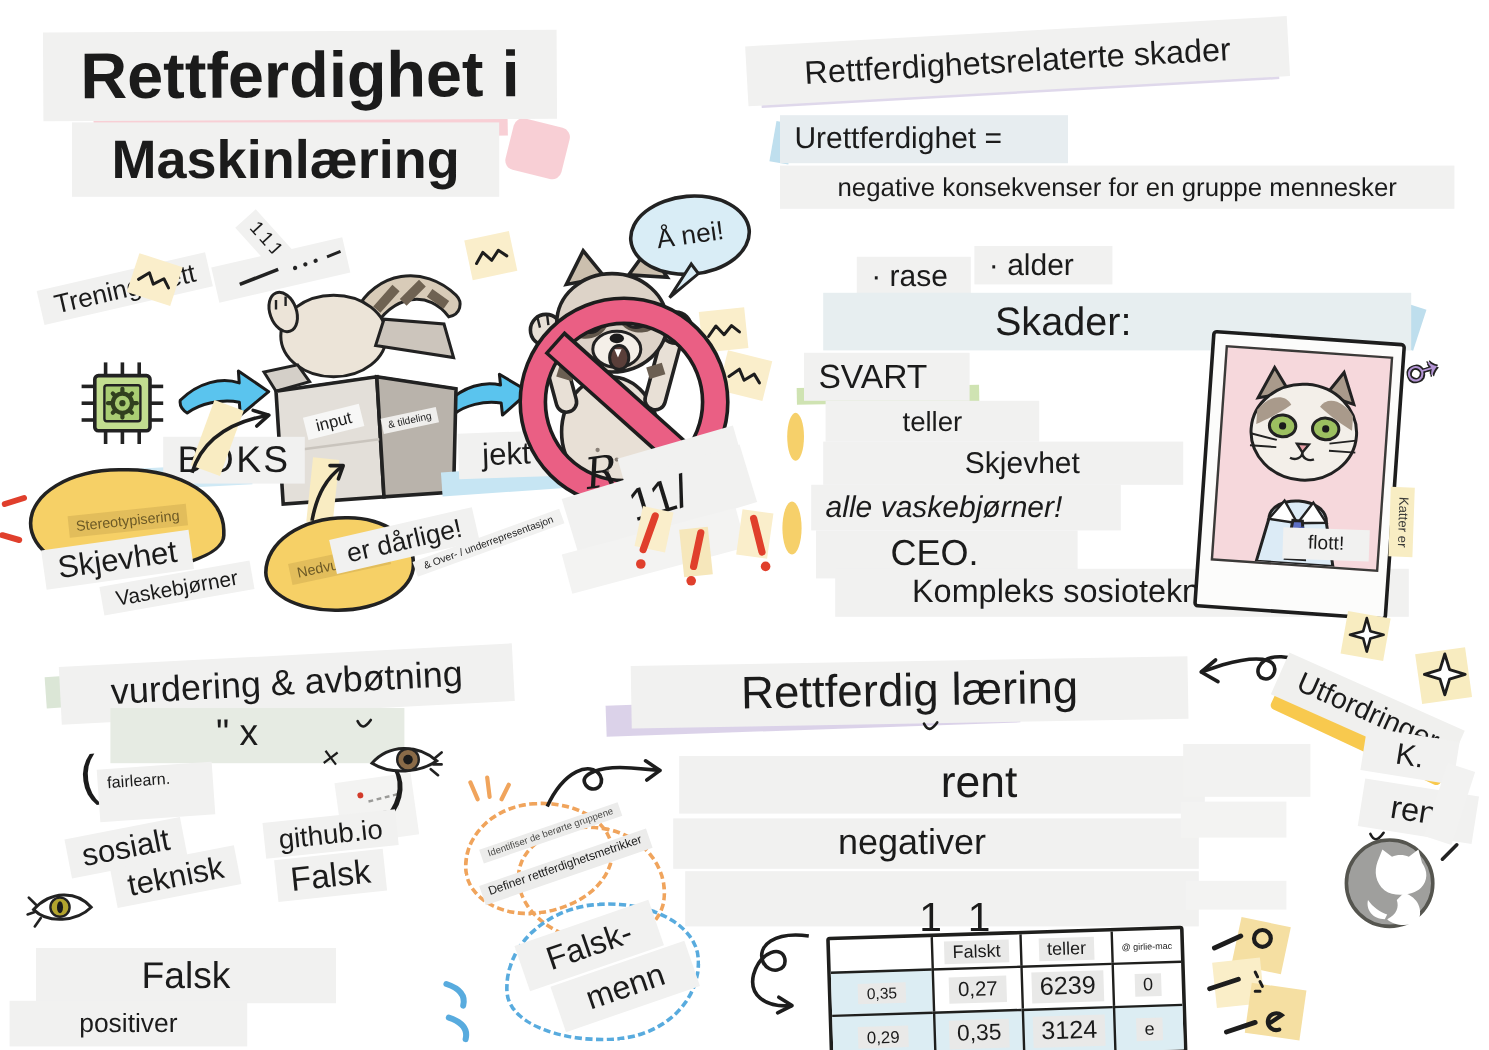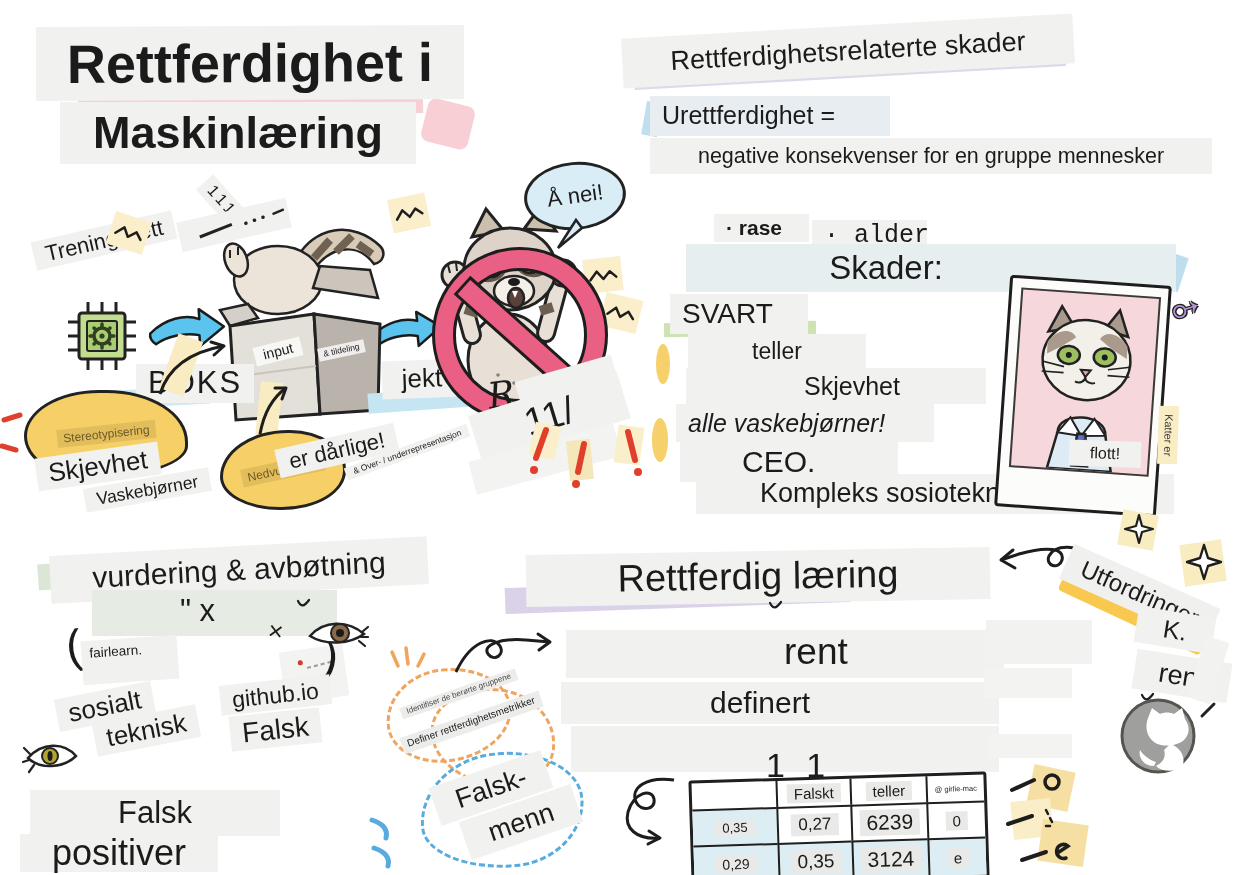--- a/index.html
+++ b/index.html
@@ -209,22 +209,22 @@
     <line x1="4" y1="8" x2="20" y2="3" stroke="#e03f2c" stroke-width="5" stroke-linecap="round"></line>
     <line x1="2" y1="34" x2="16" y2="38" stroke="#e03f2c" stroke-width="5" stroke-linecap="round"></line>
   </svg>
 
   <div class="abs" style="left:634px;top:62px;width:432px;height:16px;background:#d9d1e8;opacity:.85;transform:rotate(-3.2deg);"></div>
   <div class="lbl ctr" style="left:622px;top:26px;width:452px;height:50px;font-size:27px;transform:rotate(-3.2deg);">Rettferdighetsrelaterte skader</div>
 
   <div class="abs" style="left:644px;top:102px;width:16px;height:34px;background:#bfdfee;transform:rotate(10deg);"></div>
   <div class="lbl" style="left:650px;top:96px;width:240px;height:40px;background:#e7edf0;font-size:25px;padding-top:6px;">Urettferdighet =</div>
   <div class="lbl ctr" style="left:650px;top:138px;width:562px;height:36px;font-size:21.5px;">negative konsekvenser for en gruppe mennesker</div>
-  <div class="lbl" style="left:714px;top:214px;width:95px;font-size:21px;font-weight:bold;">· rase</div>
-  <div class="lbl" style="left:812px;top:220px;width:115px;font-size:25px;font-family:Liberation Mono, monospace;">· alder</div>
+  <div class="lbl" style="left:714px;top:214px;width:95px;font-size:25px;">· rase</div>
+  <div class="lbl" style="left:812px;top:205px;width:115px;font-size:25px;">· alder</div>
 
   <div class="abs" style="left:1150px;top:252px;width:34px;height:36px;background:#bedeed;transform:rotate(18deg);"></div>
   <div class="lbl ctr" style="left:686px;top:244px;width:490px;height:48px;background:#e7eef0;font-size:33px;padding-right:90px;">Skader:</div>
 
   <div class="abs" style="left:664px;top:322px;width:152px;height:14px;background:#cfe3b2;transform:rotate(-1deg);"></div>
   <div class="abs" style="left:656px;top:344px;width:14px;height:40px;background:#f6d06a;border-radius:50%;"></div>
   <div class="abs" style="left:652px;top:418px;width:16px;height:44px;background:#f6d06a;border-radius:50%;"></div>
   <div class="lbl" style="left:670px;top:294px;width:138px;height:40px;font-size:28px;font-weight:500;padding-top:5px;">SVART</div>
   <div class="lbl ctr" style="left:688px;top:334px;width:178px;height:34px;font-size:23px;">teller</div>
   <div class="lbl" style="left:686px;top:368px;width:300px;height:36px;font-size:25px;padding-left:118px;padding-top:5px;">Skjevhet</div>
@@ -290,30 +290,30 @@
   <div class="lbl" style="left:94px;top:714px;font-size:26px;transform:rotate(-11deg);">teknisk</div>
   <div class="lbl" style="left:220px;top:680px;font-size:23px;transform:rotate(-6deg);">github.io</div>
   <div class="lbl" style="left:230px;top:712px;font-size:28px;transform:rotate(-6deg);">Falsk</div>
   <svg class="abs" style="left:22px;top:732px;" width="58" height="46">
     <path d="M6 26 C20 10 42 10 54 24 C42 36 18 38 6 26 Z" fill="#fff" stroke="#222" stroke-width="2.5"></path>
     <circle cx="28" cy="24" r="8" fill="#b3a42e" stroke="#222" stroke-width="2"></circle>
     <ellipse cx="28" cy="24" rx="2.5" ry="5" fill="#1b1b1b"></ellipse>
     <path d="M8 22 L2 16 M7 28 L1 30 M12 33 L7 40" stroke="#222" stroke-width="2.2" stroke-linecap="round"></path>
   </svg>
   <div class="lbl ctr" style="left:30px;top:790px;width:250px;height:46px;font-size:31px;">Falsk</div>
-  <div class="lbl ctr" style="left:20px;top:834px;width:198px;height:38px;font-size:36px;">positiver</div>
+  <div class="lbl ctr" style="left:8px;top:834px;width:198px;height:38px;font-size:22px;">positiver</div>
 
   <div class="abs" style="left:505px;top:582px;width:345px;height:26px;background:#d7cde7;opacity:.9;transform:rotate(-2deg);"></div>
   <div class="lbl ctr" style="left:526px;top:551px;width:464px;height:52px;font-size:38px;transform:rotate(-1deg);">Rettferdig læring</div>
   <svg class="abs" style="left:768px;top:600px;" width="16" height="12">
       <path d="M2 3 C5 9 8 9 13 2" stroke="#1d1d1d" stroke-width="2.2" fill="none" stroke-linecap="round"></path>
     </svg>
 
   <div class="lbl" style="left:566px;top:630px;width:438px;height:48px;font-size:37px;padding-left:218px;padding-top:3px;">rent</div>
-  <div class="lbl ctr" style="left:561px;top:682px;width:438px;height:42px;font-size:30px;padding-right:40px;">definert</div>
+  <div class="lbl ctr" style="left:561px;top:682px;width:438px;height:42px;font-size:30px;padding-right:40px;">negativer</div>
   <div class="lbl" style="left:571px;top:726px;width:428px;height:46px;font-size:34px;padding-left:195px;padding-top:22px;letter-spacing:6px;">1 1</div>
 
   <div class="lbl" style="left:986px;top:620px;width:106px;height:44px;background:#f2f2f1;"></div>
   <div class="lbl" style="left:984px;top:668px;width:88px;height:30px;background:#f3f3f2;"></div>
   <div class="lbl" style="left:988px;top:734px;width:84px;height:24px;background:#f3f3f2;"></div>
 
   <svg class="abs" style="left:390px;top:640px;" width="40" height="30">
     <path d="M8 26 L2 12 M18 24 L16 8 M28 26 L34 14" stroke="#f0a45c" stroke-width="3.5" stroke-linecap="round" fill="none"></path>
   </svg>
   <div class="abs" style="left:386px;top:668px;width:120px;height:88px;border:3px dashed #f0a45c;border-radius:48% 52% 55% 45% / 55% 48% 52% 45%;transform:rotate(-6deg);"></div>

